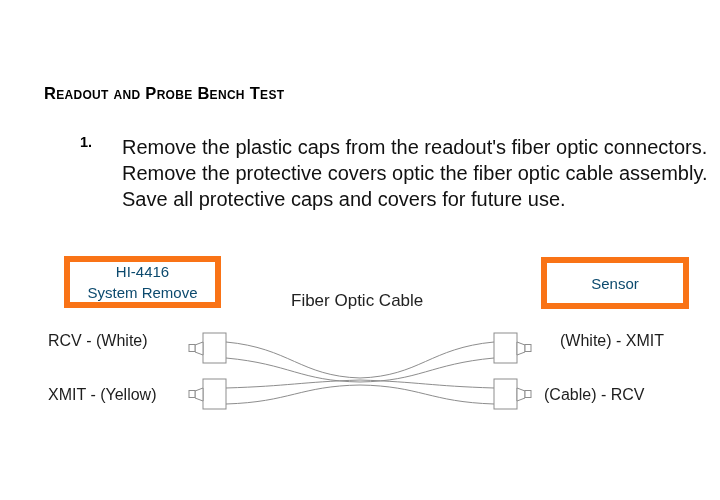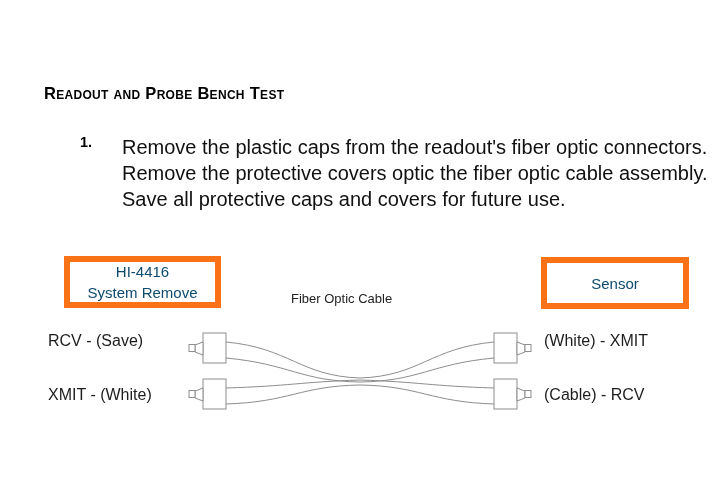--- a/index.html
+++ b/index.html
@@ -93,35 +93,35 @@
     left: 541px;
     top: 21px;
     width: 148px;
     height: 52px;
   }
 
   .cable-title {
     position: absolute;
     left: 291px;
     top: 55px;
-    font-size: 13px;
+    font-size: 17px;
     color: #222222;
     white-space: nowrap;
   }
 
   
   .port-label {
     position: absolute;
     font-size: 16px;
     color: #1d1d1d;
     white-space: nowrap;
   }
   .port-label.l-top    { left: 48px;  top: 96px; }
   .port-label.l-bottom { left: 48px;  top: 150px; }
-  .port-label.r-top    { left: 544px; top: 96px; }
+  .port-label.r-top    { left: 560px; top: 96px; }
   .port-label.r-bottom { left: 544px; top: 150px; }
 
   .cable-svg {
     position: absolute;
     left: 0;
     top: 0;
     width: 720px;
     height: 200px;
   }
 </style>
@@ -187,19 +187,19 @@
       <span>HI-4416</span>
       <span>System Remove</span>
     </div>
 
     <div class="unit-box sensor">
       <span>Sensor</span>
     </div>
 
     <div class="cable-title">Fiber Optic Cable</div>
 
-    <div class="port-label l-top">RCV - (Save)</div>
-    <div class="port-label l-bottom">XMIT - (White)</div>
+    <div class="port-label l-top">RCV - (White)</div>
+    <div class="port-label l-bottom">XMIT - (Yellow)</div>
     <div class="port-label r-top">(White) - XMIT</div>
     <div class="port-label r-bottom">(Cable) - RCV</div>
 
   </div>
 </div>
 
 </body></html>

